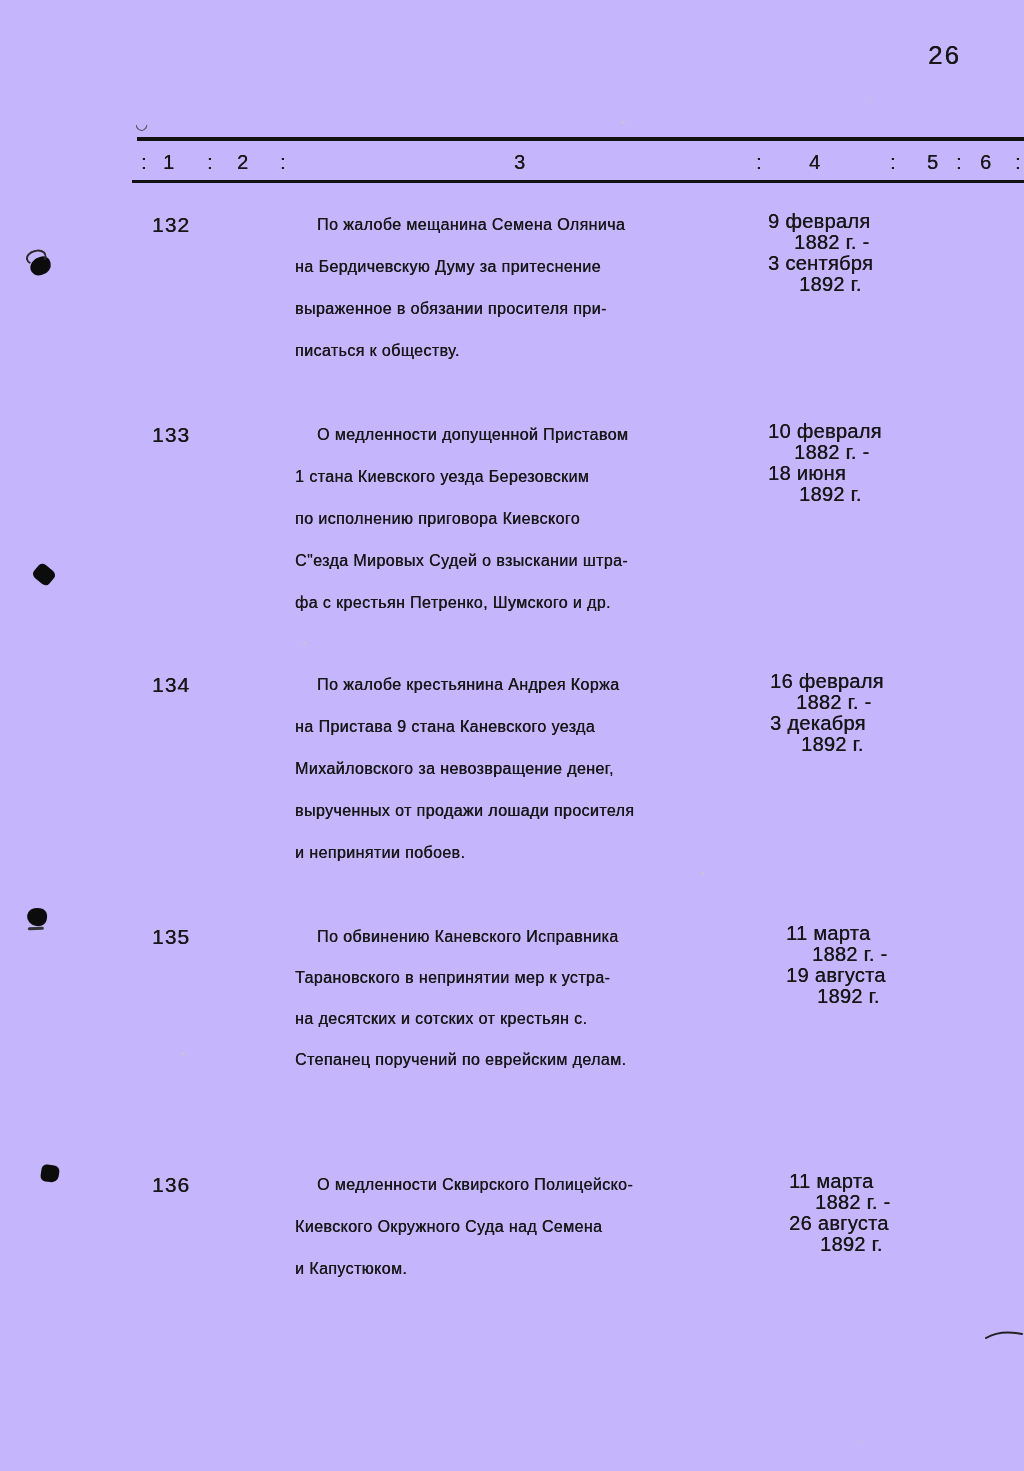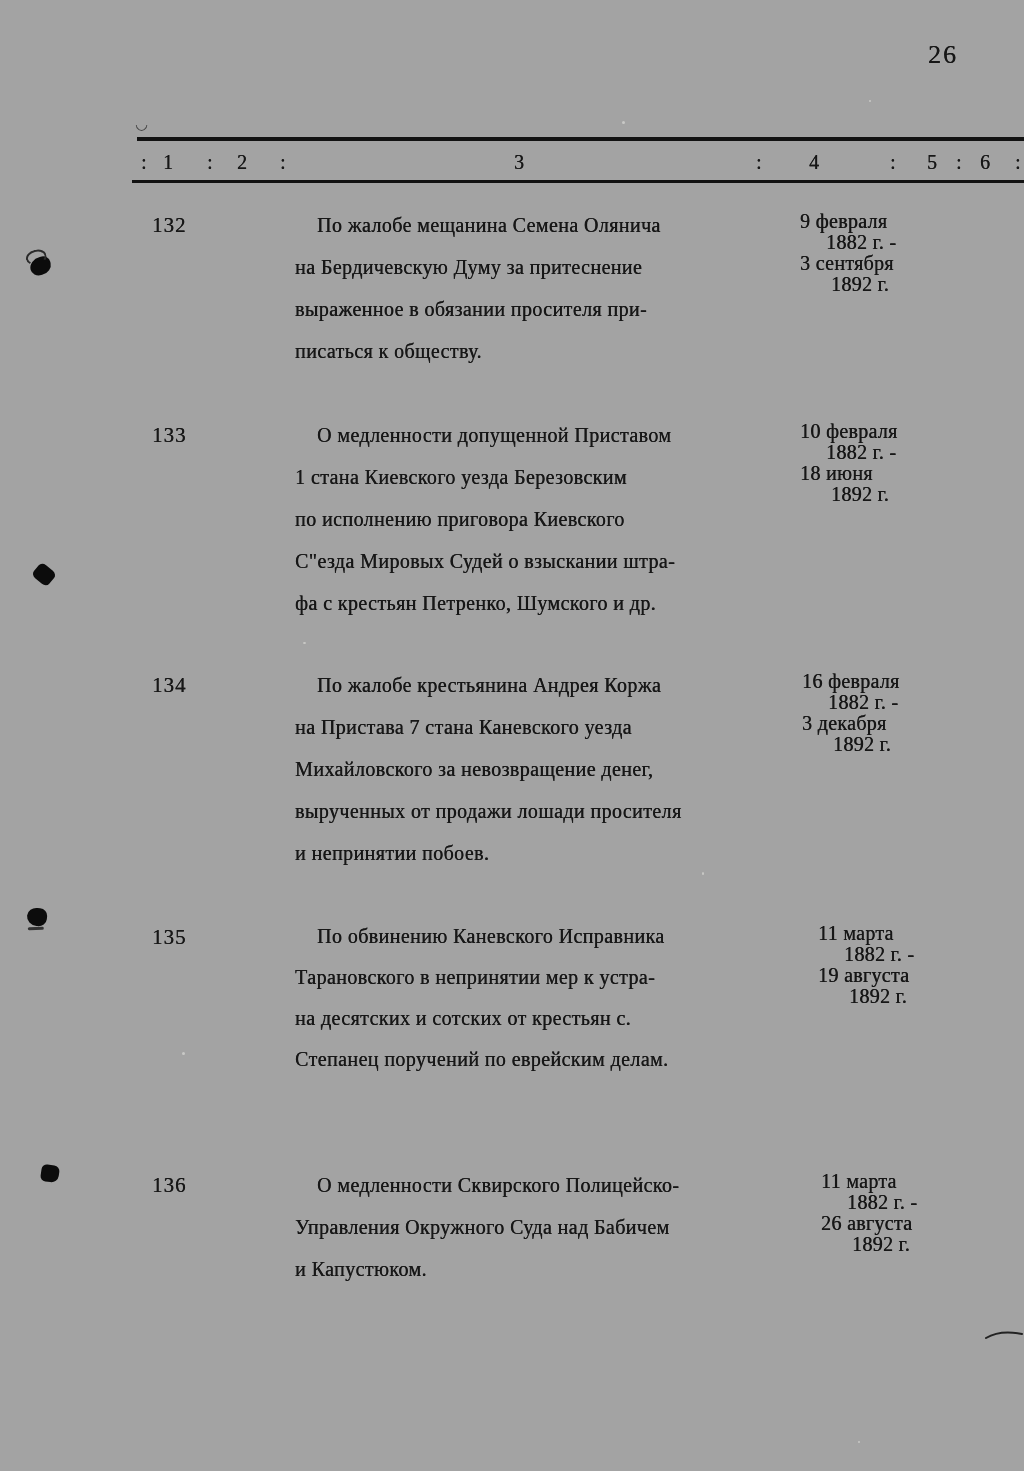--- a/index.html
+++ b/index.html
@@ -1,21 +1,21 @@
 <!DOCTYPE html>
 <html><head>
 <meta charset="utf-8">
 <style>
   html,body{margin:0;padding:0;background:#ffffff;}
   .page{
     position:relative;
     width:1024px;height:1471px;
-    background:#a3a3a3;
+    background:#c4b5fd;
     overflow:hidden;
-    font-family:Liberation Serif, serif;
+    font-family:Liberation Sans, sans-serif;
     color:#171717;
   }
   .ink{ text-shadow:0.35px 0.15px 0 currentColor; }
 
   
   .page-number{
     position:absolute;left:928px;top:40px;
     font-size:26px;letter-spacing:2px;
   }
 
@@ -30,24 +30,24 @@
   .hc12{left:1015px}
 
   
   .entry{position:absolute;left:0;width:1024px;}
   .e0{top:204px}.e1{top:414px}.e2{top:664px}.e3{top:916px}.e4{top:1164px}
   .num{
     position:absolute;left:152px;top:0;
     font-size:21px;line-height:42px;letter-spacing:1px;
   }
   .body{position:absolute;left:295px;top:0;width:505px;}
-  .line{line-height:42px;height:42px;font-size:20px;letter-spacing:0.4px;white-space:nowrap;}
+  .line{line-height:42px;height:42px;font-size:16px;letter-spacing:0.4px;white-space:nowrap;}
   .e3 .line{line-height:41px;height:41px;}
   .line.first{padding-left:22px;}
-  .dates{position:absolute;left:768px;top:7px;width:220px;margin-left:32px;}
+  .dates{position:absolute;left:768px;top:7px;width:220px;}
   .e2 .dates{left:770px}
   .e3 .dates{left:786px}
   .e4 .dates{left:789px}
   .dl{line-height:21px;height:21px;font-size:20px;letter-spacing:0.3px;white-space:nowrap;}
   .dl.y1{padding-left:26px;}
   .dl.y2{padding-left:31px;}
 
   
   .blob{position:absolute;background:#0c0c0c;}
   .blob-1{left:30px;top:257px;width:21px;height:18px;border-radius:60% 40% 55% 45%;transform:rotate(-14deg);}
@@ -133,21 +133,21 @@
       <div class="dl y1 ink">1882 г. -</div>
       <div class="dl ink">18 июня</div>
       <div class="dl y2 ink">1892 г.</div>
     </div>
   </section>
 
   <section class="entry e2">
     <div class="num ink">134</div>
     <div class="body">
       <div class="line first ink">По жалобе крестьянина Андрея Коржа</div>
-      <div class="line ink">на Пристава 7 стана Каневского уезда</div>
+      <div class="line ink">на Пристава 9 стана Каневского уезда</div>
       <div class="line ink">Михайловского за невозвращение денег,</div>
       <div class="line ink">вырученных от продажи лошади просителя</div>
       <div class="line ink">и непринятии побоев.</div>
     </div>
     <div class="dates">
       <div class="dl ink">16 февраля</div>
       <div class="dl y1 ink">1882 г. -</div>
       <div class="dl ink">3 декабря</div>
       <div class="dl y2 ink">1892 г.</div>
     </div>
@@ -166,21 +166,21 @@
       <div class="dl y1 ink">1882 г. -</div>
       <div class="dl ink">19 августа</div>
       <div class="dl y2 ink">1892 г.</div>
     </div>
   </section>
 
   <section class="entry e4">
     <div class="num ink">136</div>
     <div class="body">
       <div class="line first ink">О медленности Сквирского Полицейско-</div>
-      <div class="line ink">Управления Окружного Суда над Бабичем</div>
+      <div class="line ink">Киевского Окружного Суда над Семена</div>
       <div class="line ink">и Капустюком.</div>
     </div>
     <div class="dates">
       <div class="dl ink">11 марта</div>
       <div class="dl y1 ink">1882 г. -</div>
       <div class="dl ink">26 августа</div>
       <div class="dl y2 ink">1892 г.</div>
     </div>
   </section>
 

